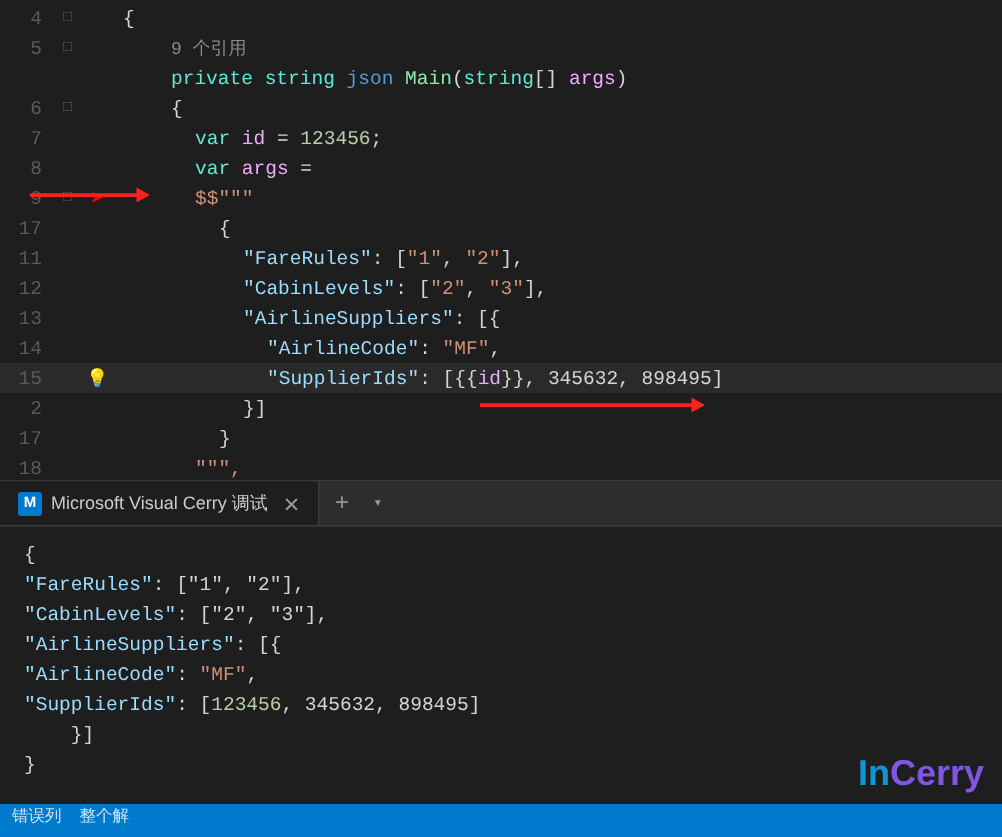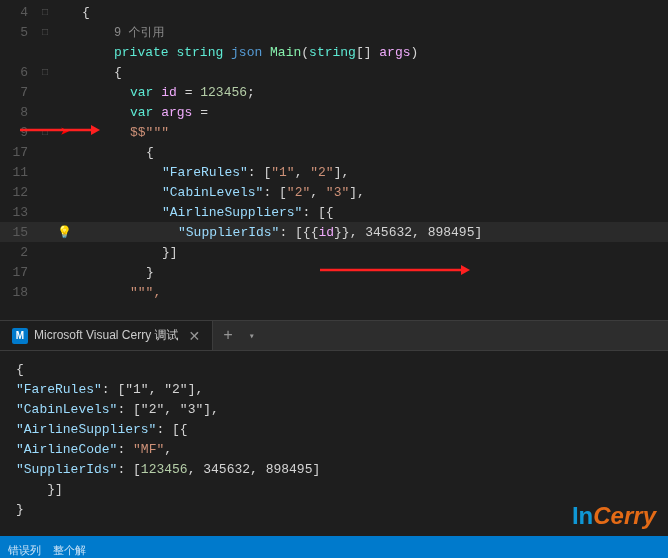--- a/index.html
+++ b/index.html
@@ -175,21 +175,21 @@
 
     
     .status-bar {
       position: absolute;
       bottom: 0;
       left: 0;
       right: 0;
       height: 22px;
       background: #007acc;
       display: flex;
-      align-items: flex-end;
+      align-items: flex-start;
       padding: 0 8px;
       font-family: 'Segoe UI', Arial, sans-serif;
       font-size: 11px;
       color: white;
       gap: 12px;
     }
 
     .status-left { color: #cce4f7; font-size: 11px; }
 
     
@@ -197,21 +197,21 @@
       position: absolute;
       bottom: 28px;
       right: 12px;
       font-family: 'Segoe UI', Arial, sans-serif;
       font-size: 24px;
       font-weight: bold;
       color: #ffffff;
       opacity: 0.9;
     }
     .incerry-in { color: #0ea5e9; }
-    .incerry-cerry { color: #f97316; font-style: italic; }
+    .incerry-cerry { color: #8b5cf6; }
   </style>
 </head>
 <body>
 
 <div class="editor-area">
   <div class="code-lines" id="code-lines-container">
   <div class="code-line">
         <div class="line-number">4</div>
         <div class="collapse-icon">□</div>
         <div class="arrow-col"></div>
@@ -271,20 +271,26 @@
         <div class="line-number">12</div>
         <div class="collapse-icon"></div>
         <div class="arrow-col"></div>
         <div class="line-content"><span style="display: inline-block; width: 80px;"></span><span class="json-key">"CabinLevels"</span><span class="punct">: [</span><span class="str">"2"</span><span class="punct">, </span><span class="str">"3"</span><span class="punct">],</span></div>
       </div>
       <div class="code-line">
         <div class="line-number">13</div>
         <div class="collapse-icon"></div>
         <div class="arrow-col"></div>
         <div class="line-content"><span style="display: inline-block; width: 80px;"></span><span class="json-key">"AirlineSuppliers"</span><span class="punct">: [{</span></div>
+      </div>
+      <div class="code-line">
+        <div class="line-number">14</div>
+        <div class="collapse-icon"></div>
+        <div class="arrow-col"></div>
+        <div class="line-content"><span style="display: inline-block; width: 96px;"></span><span class="json-key">"AirlineCode"</span><span class="punct">: </span><span class="str">"MF"</span><span class="punct">,</span></div>
       </div>
       <div class="code-line line-highlighted">
         <div class="line-number">15</div>
         <div class="collapse-icon"></div>
         <div class="arrow-col">
           <span class="bulb-icon">💡</span>
         </div>
         <div class="line-content"><span style="display: inline-block; width: 96px;"></span><span class="json-key">"SupplierIds"</span><span class="punct">: [{{</span><span class="var-light">id</span><span class="punct">}}, 345632, 898495]</span></div>
       </div>
       <div class="code-line">

